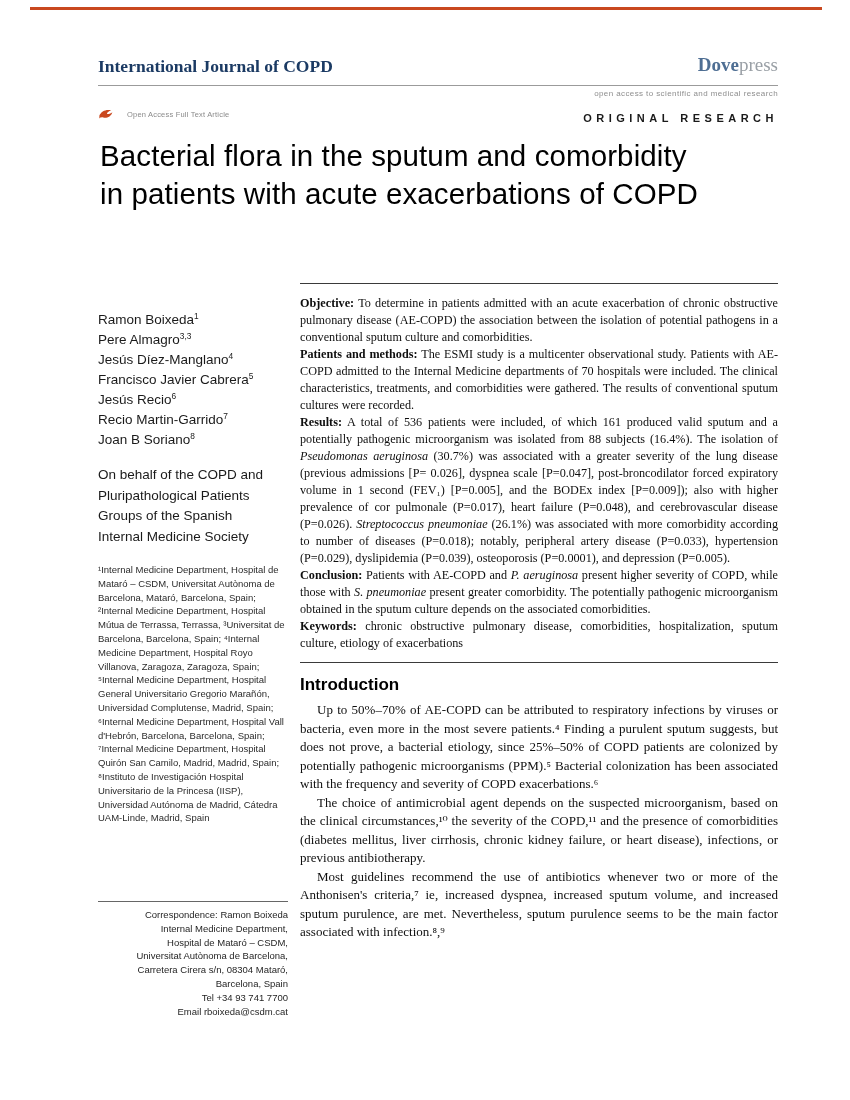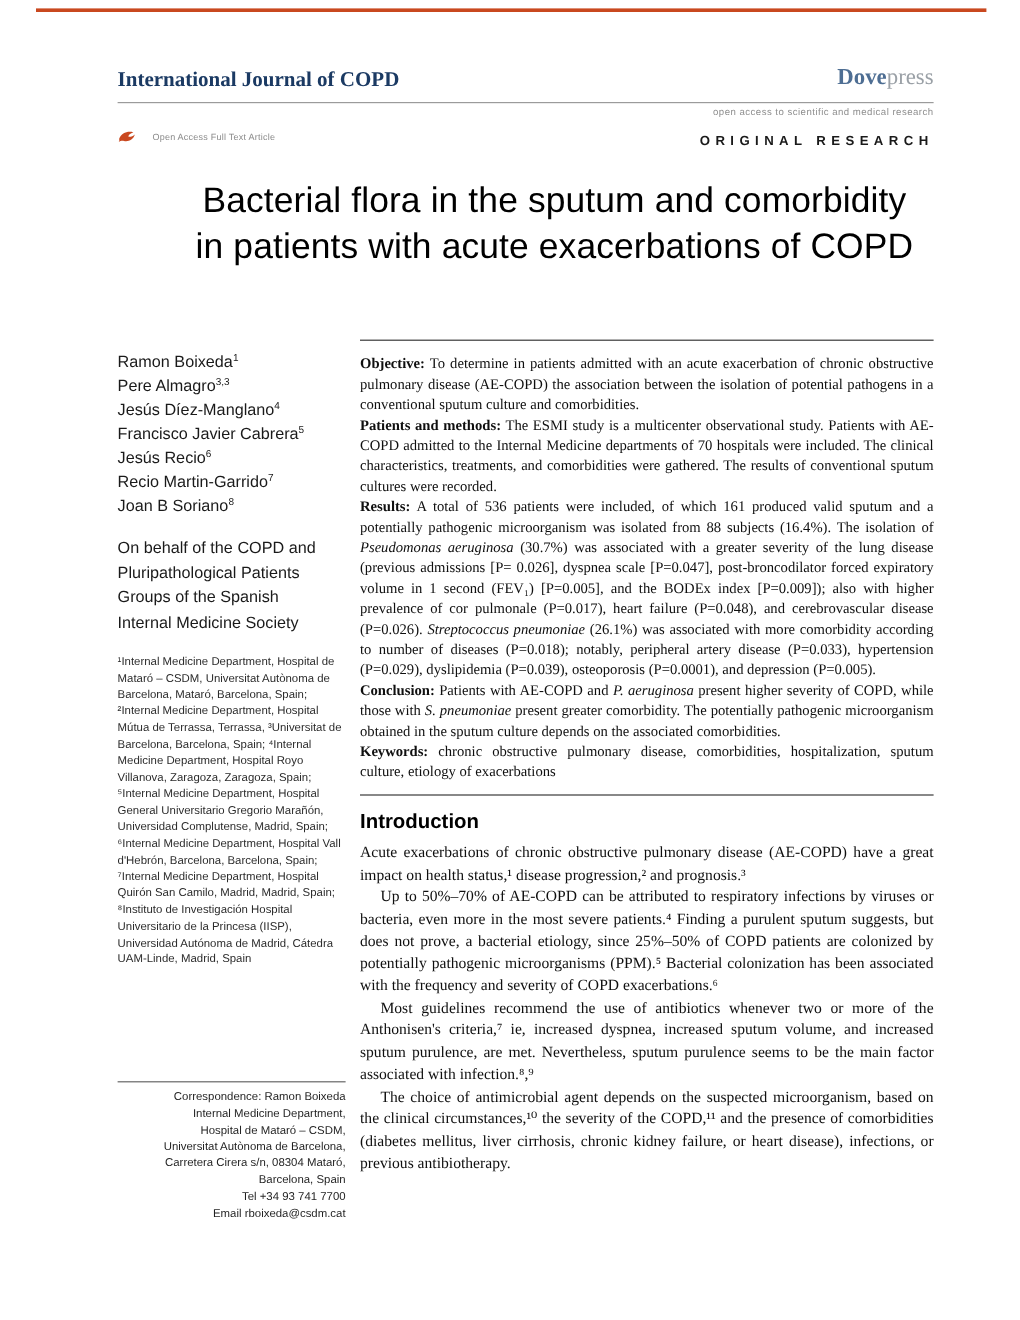--- a/index.html
+++ b/index.html
@@ -17,21 +17,21 @@
   .tagline{position:absolute;left:98px;top:89px;width:680px;text-align:right;font-size:8px;
            color:#8e8e8e;letter-spacing:.4px;}
   .open-access{position:absolute;left:98px;top:109px;display:flex;align-items:center;gap:14px;}
   .open-access .lbl{font-size:7.5px;color:#8a8a8a;letter-spacing:.2px;}
   .article-type{position:absolute;left:98px;top:112px;width:680px;text-align:right;
                 font-size:11px;font-weight:600;letter-spacing:4.5px;color:#1a1a1a;}
   .title{position:absolute;left:96px;top:133px;width:700px;font-size:29.5px;line-height:38px;
          font-weight:400;color:#000;white-space:pre-line;letter-spacing:.1px;}
 
   
-  .leftcol{position:absolute;left:98px;top:292px;width:196px;}
+  .leftcol{position:absolute;left:98px;top:310px;width:196px;}
   .author{font-size:13.5px;line-height:20px;color:#1a1a1a;}
   sup{font-size:.62em;line-height:0;vertical-align:super;}
   .on-behalf{margin-top:15px;width:176px;font-size:13.5px;line-height:20.5px;color:#1a1a1a;}
   .affils{margin-top:16px;width:188px;font-size:9.5px;line-height:13.8px;color:#2b2b2b;}
   .corr-rule{position:absolute;left:98px;top:901px;width:190px;border-top:1px solid #666;}
   .corr{position:absolute;left:98px;top:908px;width:190px;font-size:9.5px;line-height:13.8px;color:#1f1f1f;text-align:right;}
   .corr .txt{white-space:pre-line;}
   .corr .email{color:#1f1f1f;text-decoration:none;}
 
   
@@ -82,21 +82,21 @@
 
   <div class="open-access">
     <svg width="15" height="10" viewBox="0 0 24 16">
         <path d="M2 11 C5 3 13 0 21 2 C16 4 14 6 14.5 8 C17.5 8.5 20.5 7 23 5 C21 12 14 15 8.5 13.5 C6 12.8 3.5 13.5 1.5 15 C2.5 13.5 2.5 12.3 2 11 Z" fill="#C9481F"></path>
       </svg>
     <span class="lbl">Open Access Full Text Article</span>
   </div>
 
   <div class="article-type">ORIGINAL RESEARCH</div>
 
-  <h1 class="title" style="margin:16px;text-align:center;">Bacterial flora in the sputum and comorbidity
+  <h1 class="title" style="margin:4px;">Bacterial flora in the sputum and comorbidity
 in patients with acute exacerbations of COPD</h1>
 
   <div class="leftcol">
     <div>
       <div class="author"><span>Ramon Boixeda</span><sup>1</sup></div>
       <div class="author"><span>Pere Almagro</span><sup>3,3</sup></div>
       <div class="author"><span>Jesús Díez-Manglano</span><sup>4</sup></div>
       <div class="author"><span>Francisco Javier Cabrera</span><sup>5</sup></div>
       <div class="author"><span>Jesús Recio</span><sup>6</sup></div>
       <div class="author"><span>Recio Martin-Garrido</span><sup>7</sup></div>
@@ -123,24 +123,23 @@
     <div class="abstract">
       <p class="abs"><span class="lbl">Objective:</span><span> To determine in patients admitted with an acute exacerbation of chronic obstructive pulmonary disease (AE-COPD) the association between the isolation of potential pathogens in a conventional sputum culture and comorbidities.</span></p>
       <p class="abs"><span class="lbl">Patients and methods:</span><span> The ESMI study is a multicenter observational study. Patients with AE-COPD admitted to the Internal Medicine departments of 70 hospitals were included. The clinical characteristics, treatments, and comorbidities were gathered. The results of conventional sputum cultures were recorded.</span></p>
       <p class="abs"><span class="lbl">Results:</span><span> A total of 536 patients were included, of which 161 produced valid sputum and a potentially pathogenic microorganism was isolated from 88 subjects (16.4%). The isolation of </span><i>Pseudomonas aeruginosa</i><span> (30.7%) was associated with a greater severity of the lung disease (previous admissions [P= 0.026], dyspnea scale [P=0.047], post-broncodilator forced expiratory volume in 1 second (FEV₁) [P=0.005], and the BODEx index [P=0.009]); also with higher prevalence of cor pulmonale (P=0.017), heart failure (P=0.048), and cerebrovascular disease (P=0.026). </span><i>Streptococcus pneumoniae</i><span> (26.1%) was associated with more comorbidity according to number of diseases (P=0.018); notably, peripheral artery disease (P=0.033), hypertension (P=0.029), dyslipidemia (P=0.039), osteoporosis (P=0.0001), and depression (P=0.005).</span></p>
       <p class="abs"><span class="lbl">Conclusion:</span><span> Patients with AE-COPD and </span><i>P. aeruginosa</i><span> present higher severity of COPD, while those with </span><i>S. pneumoniae</i><span> present greater comorbidity. The potentially pathogenic microorganism obtained in the sputum culture depends on the associated comorbidities.</span></p>
       <p class="abs"><span class="lbl">Keywords:</span><span> chronic obstructive pulmonary disease, comorbidities, hospitalization, sputum culture, etiology of exacerbations</span></p>
     </div>
 
     <div class="section-rule"></div>
     <h2 class="intro-h">Introduction</h2>
-    <p class="ip">Acute exacerbations of chronic obstructive pulmonary disease (AE-COPD) have a great impact on health status,¹ disease progression,² and prognosis.³</p>
     <p class="ip ind">Up to 50%–70% of AE-COPD can be attributed to respiratory infections by viruses or bacteria, even more in the most severe patients.⁴ Finding a purulent sputum suggests, but does not prove, a bacterial etiology, since 25%–50% of COPD patients are colonized by potentially pathogenic microorganisms (PPM).⁵ Bacterial colonization has been associated with the frequency and severity of COPD exacerbations.⁶</p>
+    <p class="ip ind">The choice of antimicrobial agent depends on the suspected microorganism, based on the clinical circumstances,¹⁰ the severity of the COPD,¹¹ and the presence of comorbidities (diabetes mellitus, liver cirrhosis, chronic kidney failure, or heart disease), infections, or previous antibiotherapy.</p>
     <p class="ip ind">Most guidelines recommend the use of antibiotics whenever two or more of the Anthonisen's criteria,⁷ ie, increased dyspnea, increased sputum volume, and increased sputum purulence, are met. Nevertheless, sputum purulence seems to be the main factor associated with infection.⁸,⁹</p>
-    <p class="ip ind">The choice of antimicrobial agent depends on the suspected microorganism, based on the clinical circumstances,¹⁰ the severity of the COPD,¹¹ and the presence of comorbidities (diabetes mellitus, liver cirrhosis, chronic kidney failure, or heart disease), infections, or previous antibiotherapy.</p>
   </div>
 
   <div class="footer-rule"></div>
   <div class="footer-vrule"></div>
 
   <div class="footer-left">
     <div class="submit-line"><span>submit your manuscript</span><span class="pipe">|</span><a href="#" style="color:#7a7a7a;text-decoration:none;">www.dovepress.com</a></div>
     <div class="flogo">
       <svg width="16" height="11" viewBox="0 0 24 16">
           <path d="M2 11 C5 3 13 0 21 2 C16 4 14 6 14.5 8 C17.5 8.5 20.5 7 23 5 C21 12 14 15 8.5 13.5 C6 12.8 3.5 13.5 1.5 15 C2.5 13.5 2.5 12.3 2 11 Z" fill="#C9481F"></path>

